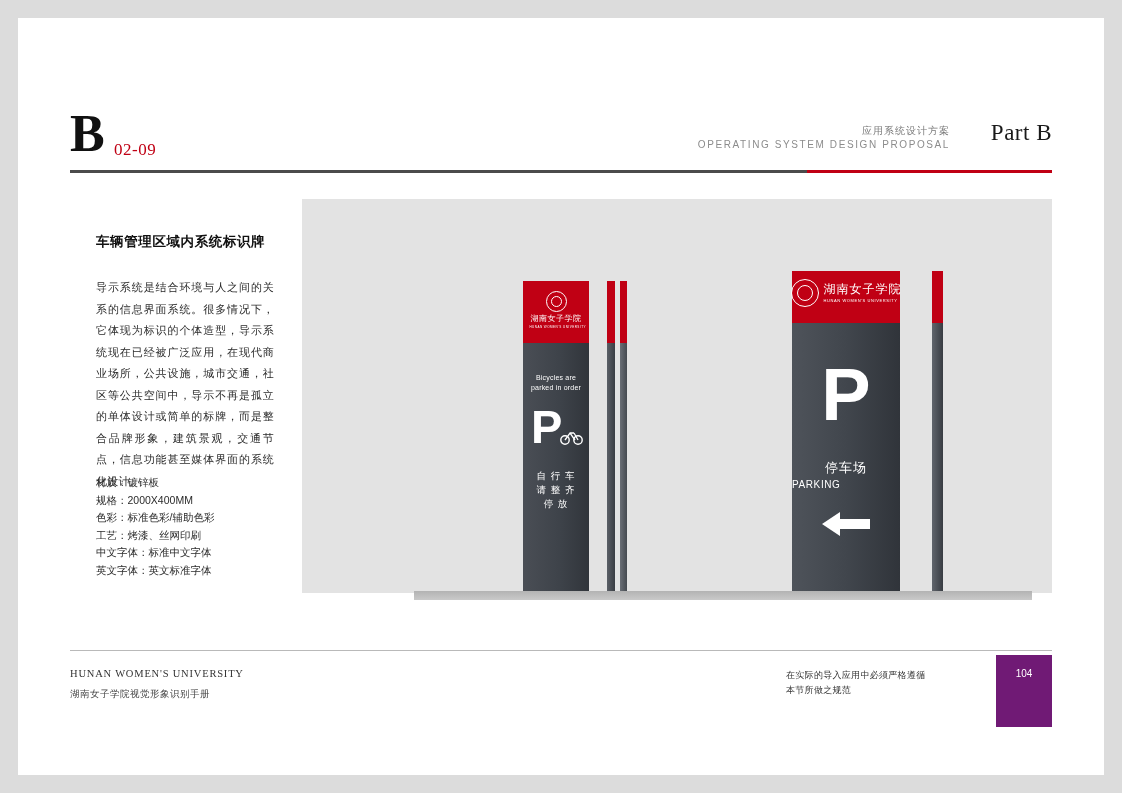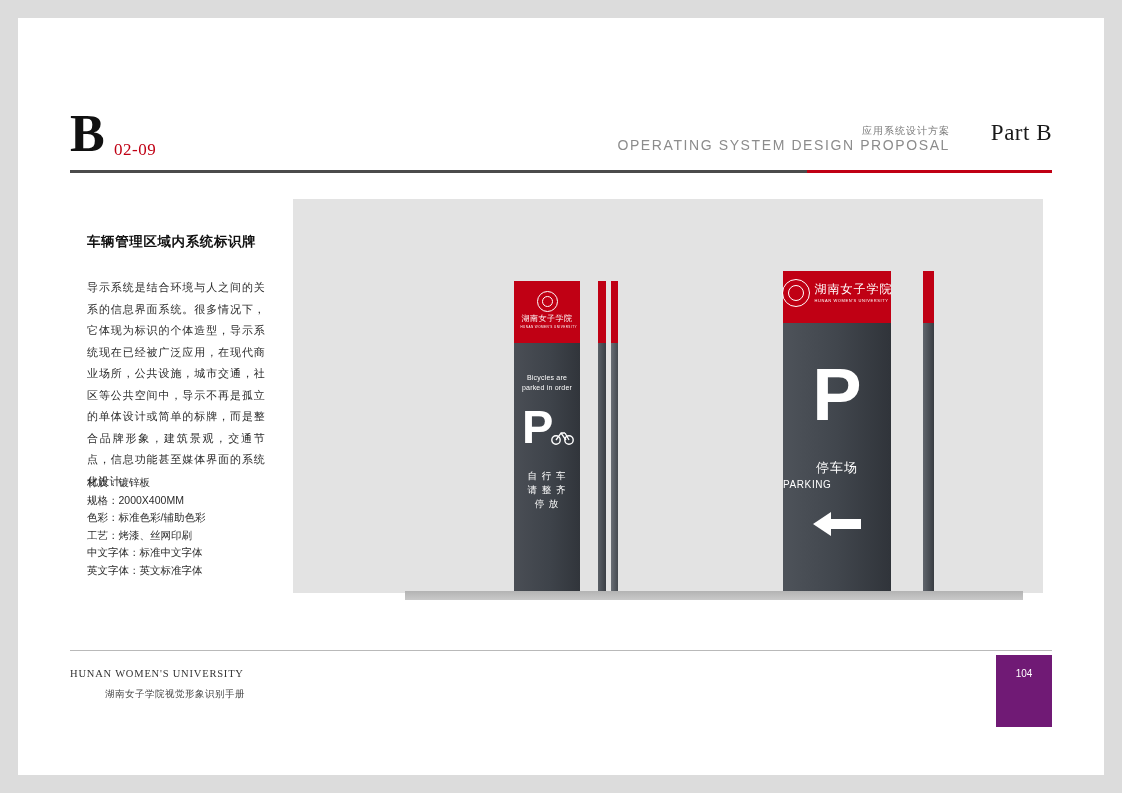--- a/index.html
+++ b/index.html
@@ -56,21 +56,21 @@
     text-align: right;
   }
   .hdr-cn {
     font-size: 10px;
     color: #7a7a7a;
     letter-spacing: 1px;
     line-height: 14px;
     padding-right: 86px;
   }
   .hdr-en {
-    font-size: 14px;
+    font-size: 10px;
     color: #8c8c8c;
     letter-spacing: 1.6px;
     line-height: 14px;
     padding-right: 86px;
   }
   .part-label {
     position: absolute;
     right: 0;
     top: 12px;
     font-family: "Liberation Serif", serif;
@@ -91,21 +91,21 @@
     left: 737px;
     top: 62px;
     width: 245px;
     height: 3px;
     background: #c00014;
   }
 
   
   .content {
     position: absolute;
-    left: 43px;
+    left: 52px;
     top: 181px;
     width: 982px;
     height: 394px;
     background: #e3e3e3;
   }
   .left-panel {
     position: absolute;
     left: 0;
     top: 0;
     width: 232px;
@@ -428,21 +428,20 @@
     color: #333;
     letter-spacing: 0.8px;
   }
   .foot-cn {
     position: absolute;
     left: 52px;
     top: 670px;
     font-size: 9.5px;
     color: #444;
     letter-spacing: 0.5px;
-    margin-left: 35px;
   }
   .foot-note {
     position: absolute;
     left: 768px;
     top: 650px;
     font-size: 9px;
     color: #333;
     line-height: 15px;
     letter-spacing: 0.3px;
   }
@@ -552,17 +551,21 @@
       </div>
       <div class="postB"></div>
       <div class="postB-red"></div>
 
     </div>
   </div>
 
   <div class="footer-line"></div>
   <div class="foot-en">HUNAN WOMEN'S  UNIVERSITY</div>
   <div class="foot-cn">湖南女子学院视觉形象识别手册</div>
+  <div class="foot-note">
+    <div>在实际的导入应用中必须严格遵循</div>
+    <div>本节所做之规范</div>
+  </div>
   <div class="page-badge">
     <div class="page-num">104</div>
   </div>
 
 </div>
 
 </body></html>

